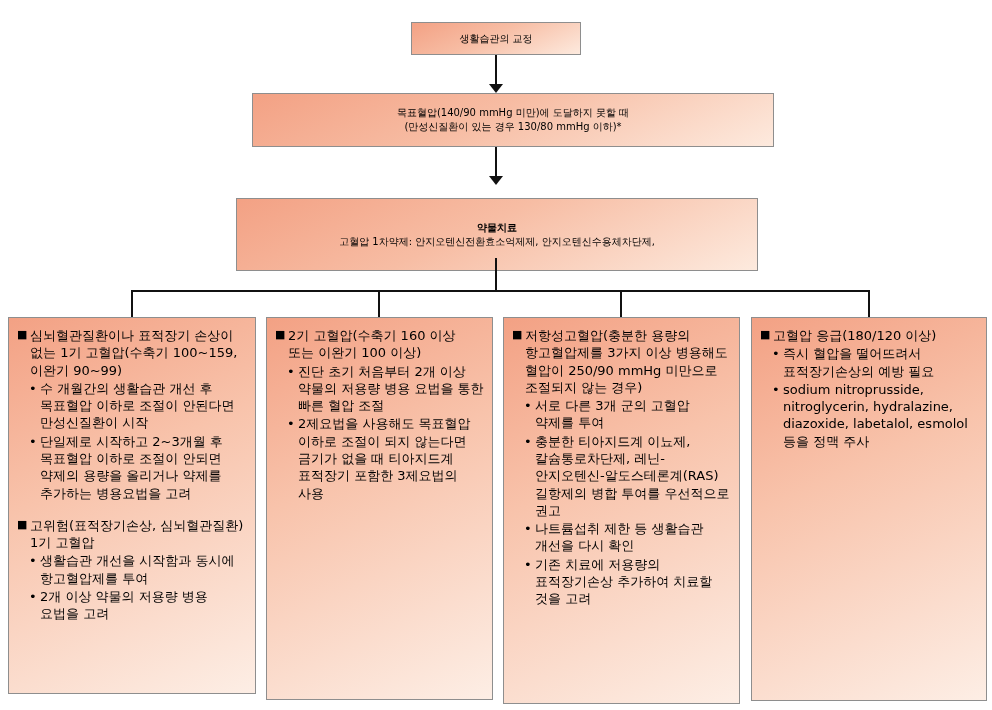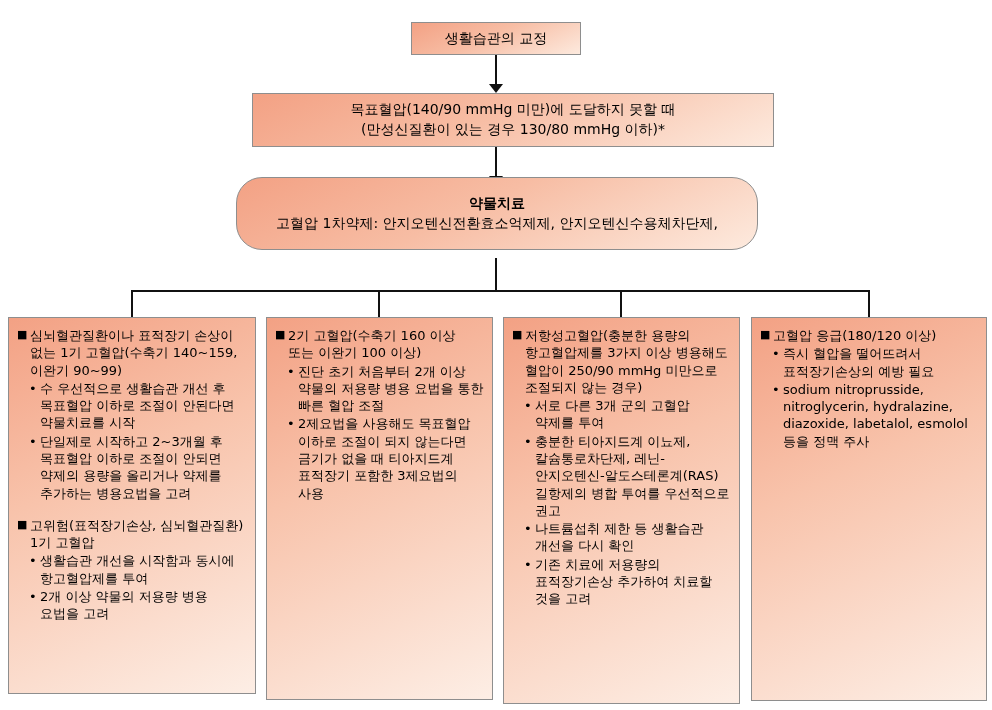--- a/index.html
+++ b/index.html
@@ -7,21 +7,21 @@
   .canvas{position:relative;width:992px;height:710px;background:#ffffff;overflow:hidden;}
 
   .node{
     position:absolute;
     box-sizing:border-box;
     border:1px solid #8e8e8e;
     background:linear-gradient(155deg,#f3a184 0%,#f7bda4 45%,#fdeade 100%);
   }
   .center-node{
     display:flex;flex-direction:column;align-items:center;justify-content:center;
-    text-align:center;font-size:14px;line-height:1.4;
+    text-align:center;font-size:10px;line-height:1.4;
   }
   .center-node .bold{font-weight:bold;}
 
   .vline{position:absolute;width:2px;background:#111;}
   .hline{position:absolute;height:2px;background:#111;}
   .arrowhead{
     position:absolute;width:0;height:0;
     border-left:7px solid transparent;border-right:7px solid transparent;
     border-top:9px solid #111;
   }
@@ -55,41 +55,41 @@
   <div class="arrowhead" style="left:489px;top:84px;"></div>
 
   <div class="node center-node" style="left:252px;top:93px;width:522px;height:54px;">
     <span>목표혈압(140/90 mmHg 미만)에 도달하지 못할 때</span>
     <span>(만성신질환이 있는 경우 130/80 mmHg 이하)*</span>
   </div>
 
   <div class="vline" style="left:495px;top:147px;height:30px;"></div>
   <div class="arrowhead" style="left:489px;top:176px;"></div>
 
-  <div class="node center-node" style="left:236px;top:177px;width:522px;height:73px;border-radius:26px;">
+  <div class="node center-node" style="left:236px;top:198px;width:522px;height:73px;">
     <span class="bold">약물치료</span>
     <span>고혈압 1차약제: 안지오텐신전환효소억제제, 안지오텐신수용체차단제,</span>
   </div>
 
   <div class="vline" style="left:495px;top:258px;height:34px;"></div>
   <div class="hline" style="left:131px;top:290px;width:739px;"></div>
   <div class="vline" style="left:131px;top:290px;height:27px;"></div>
   <div class="vline" style="left:378px;top:290px;height:27px;"></div>
   <div class="vline" style="left:620px;top:290px;height:27px;"></div>
   <div class="vline" style="left:868px;top:290px;height:27px;"></div>
 
   <div class="branch" style="left:8px;top:317px;width:248px;height:377px;">
     <div class="section">
       <div class="row head">
         <span class="mk">■</span>
-        <span class="tx">심뇌혈관질환이나 표적장기 손상이 없는 1기 고혈압(수축기 140~159, 이완기 90~99)</span>
+        <span class="tx">심뇌혈관질환이나 표적장기 손상이 없는 1기 고혈압(수축기 100~159, 이완기 90~99)</span>
       </div>
       <div class="row item">
         <span class="mk">•</span>
-        <span class="tx">수 우선적으로 생활습관 개선 후 목표혈압 이하로 조절이 안된다면 약물치료를 시작</span>
+        <span class="tx">수 개월간의 생활습관 개선 후 목표혈압 이하로 조절이 안된다면 만성신질환이 시작</span>
       </div>
       <div class="row item">
         <span class="mk">•</span>
         <span class="tx">단일제로 시작하고 2~3개월 후 목표혈압 이하로 조절이 안되면 약제의 용량을 올리거나 약제를 추가하는 병용요법을 고려</span>
       </div>
     </div>
     <div class="section">
       <div class="row head">
         <span class="mk">■</span>
         <span class="tx">고위험(표적장기손상, 심뇌혈관질환) 1기 고혈압</span>

